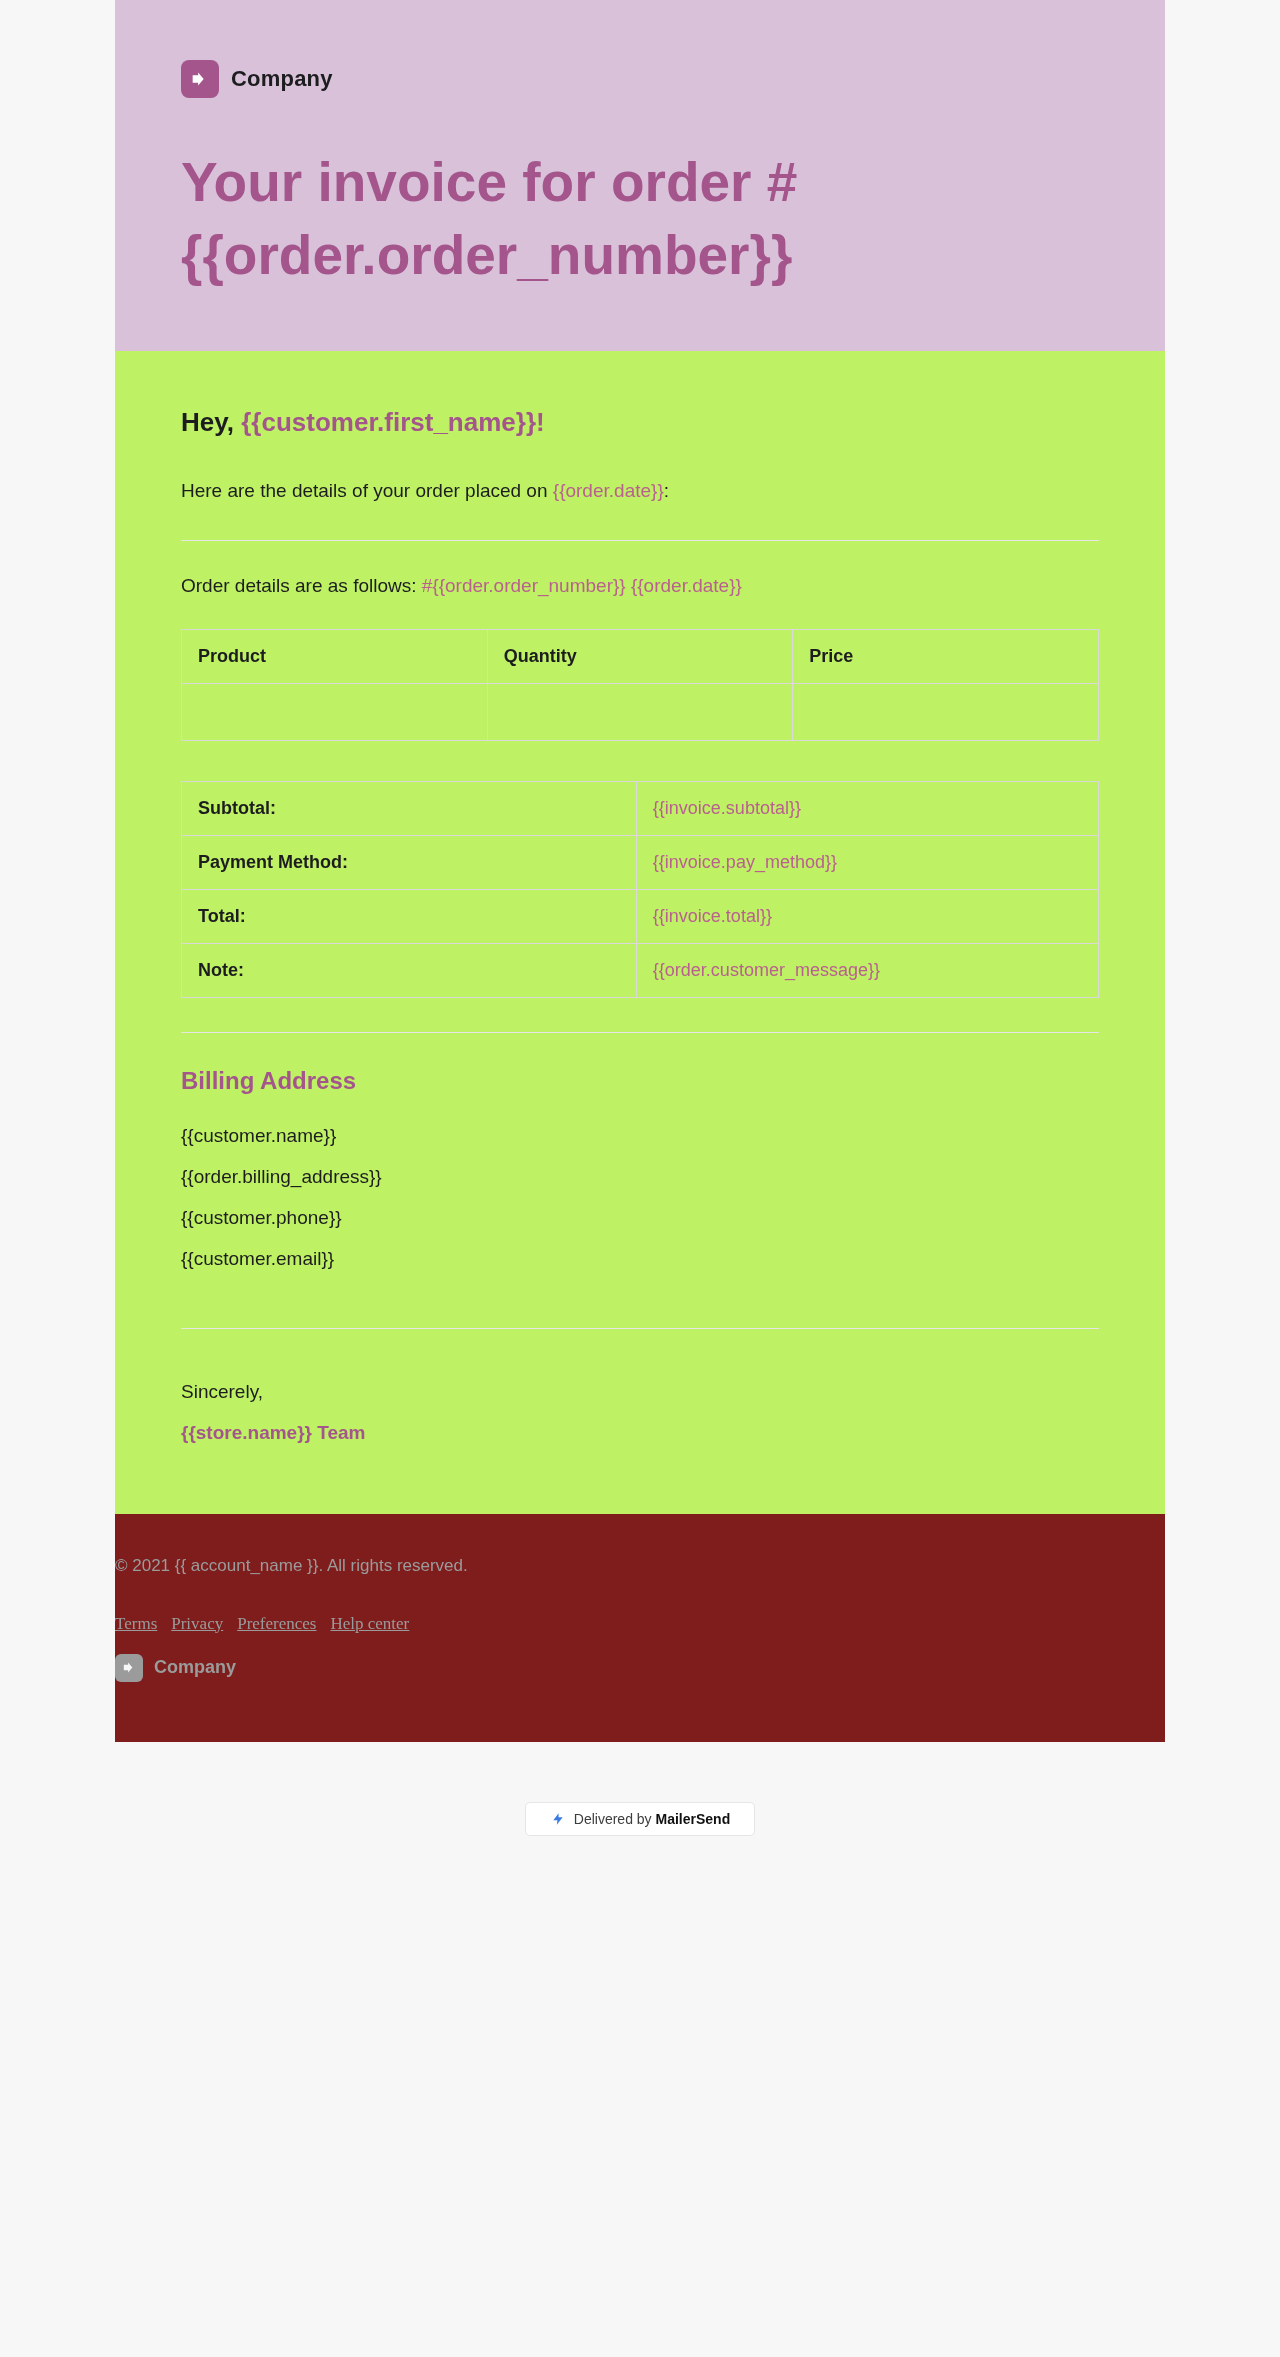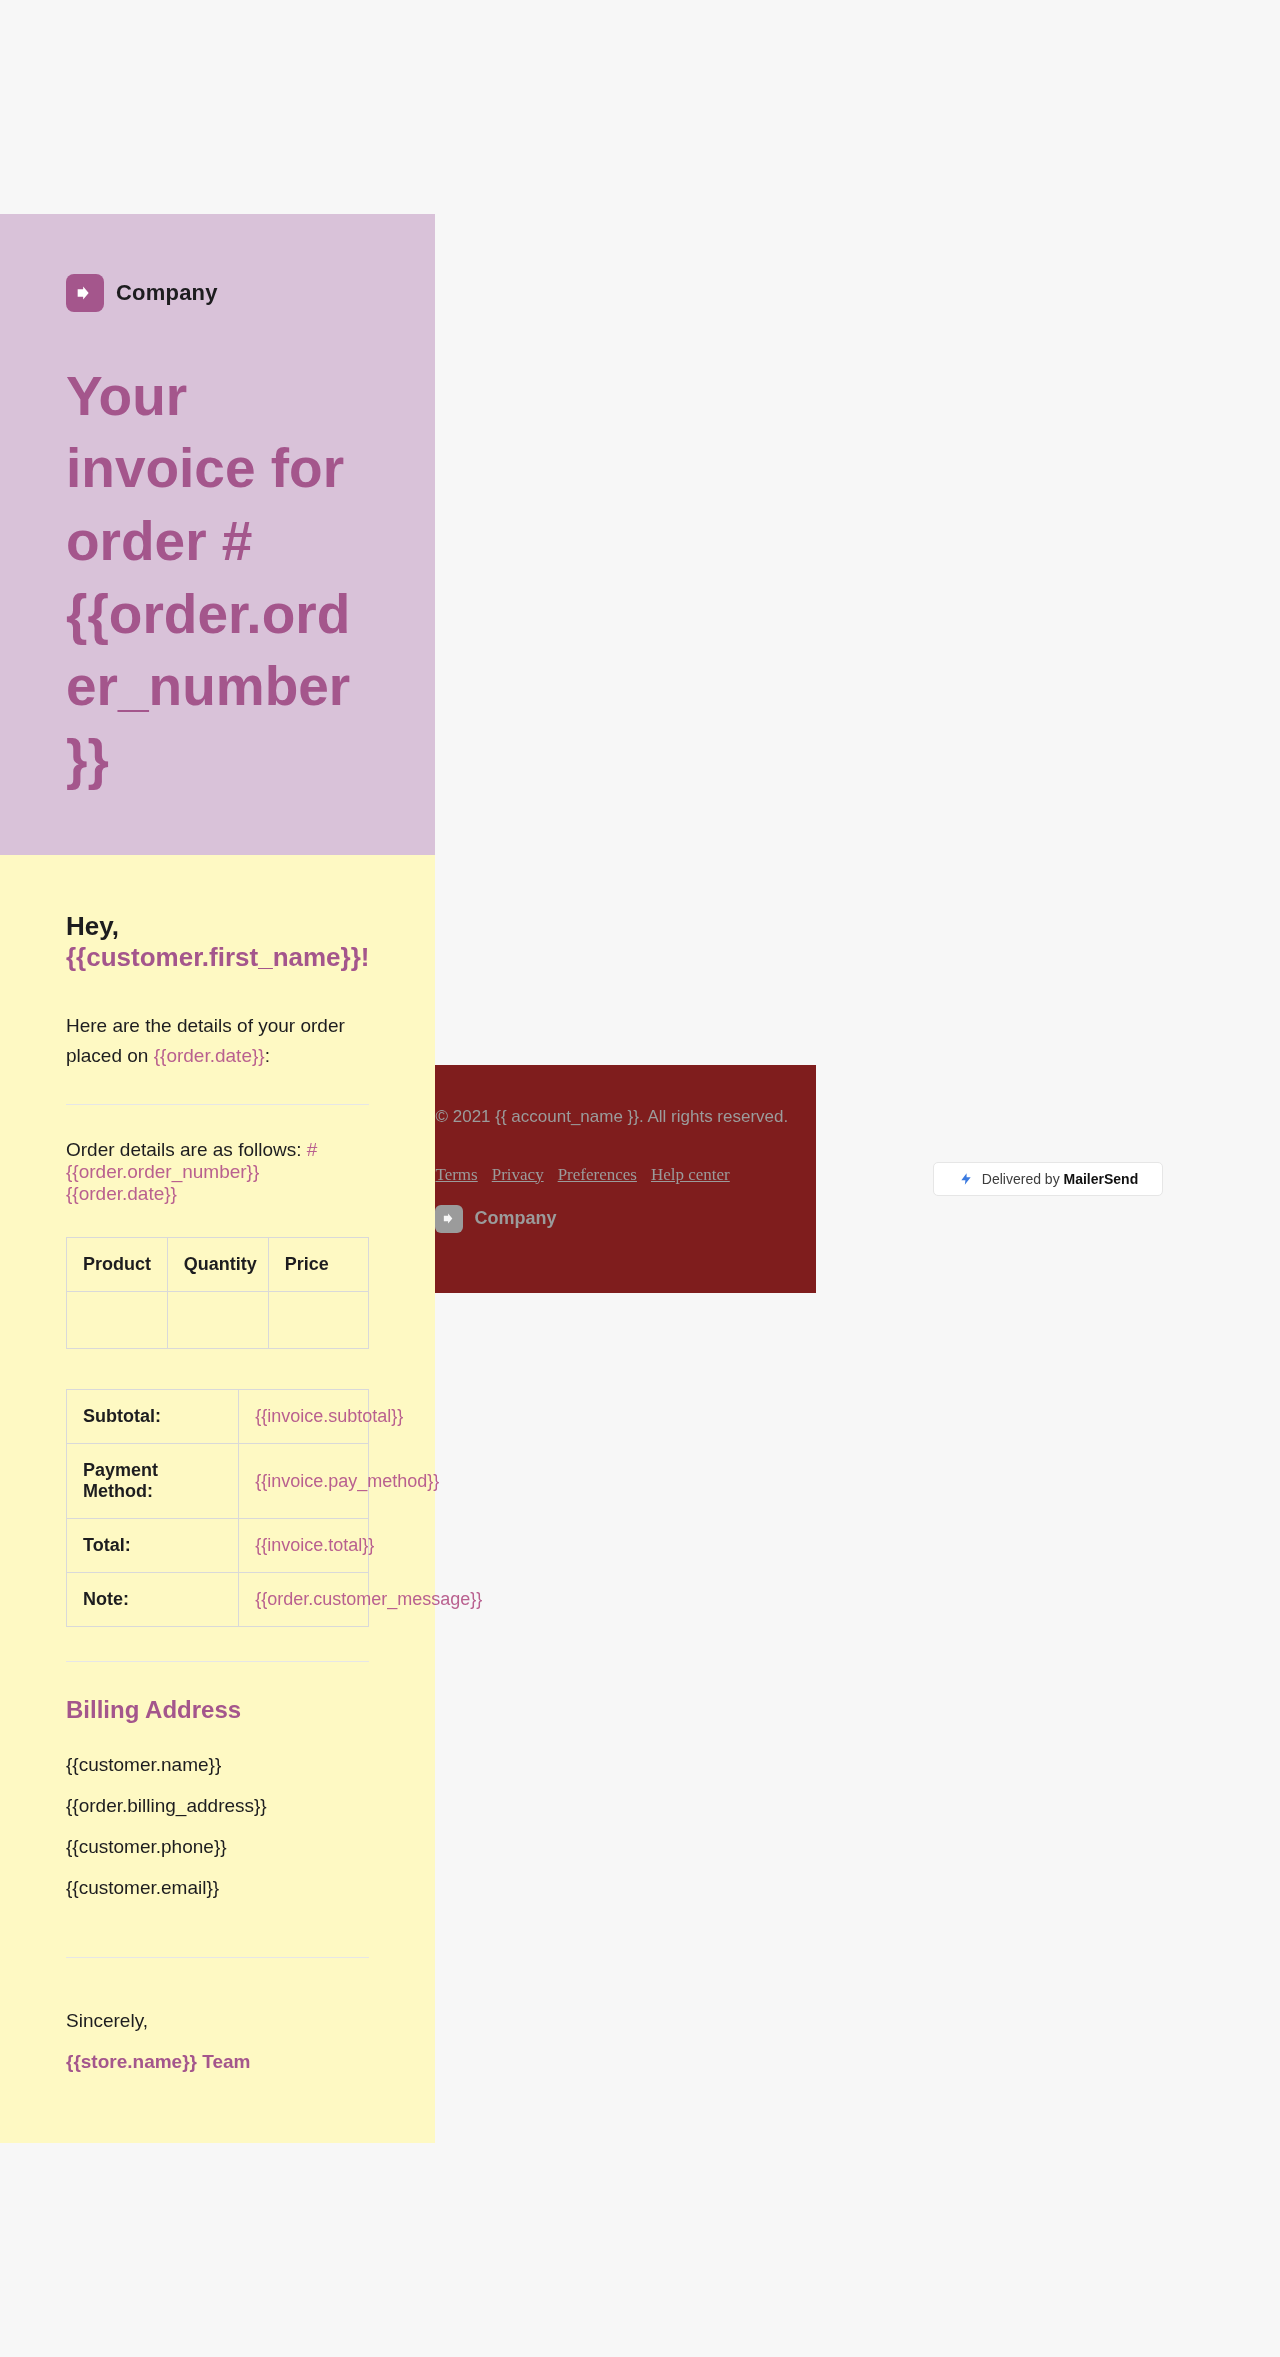--- a/index.html
+++ b/index.html
@@ -11,21 +11,21 @@
   body {
     width: 1280px;
     min-height: 2357px;
     position: relative;
   }
   .email-wrap {
     width: 1280px;
     min-height: 2357px;
     background: #f7f7f7;
     display: flex;
-    flex-direction: row;
+    flex-direction: column;
     align-items: center;
   }
   .email-body {
     width: 1050px;
     margin: 0 auto;
   }
 
   
   .header {
     background: #d9c2d9;
@@ -58,21 +58,21 @@
     font-size: 55px;
     line-height: 1.32;
     font-weight: bold;
     color: #a4568c;
     margin: 0;
     word-break: break-word;
   }
 
   
   .content {
-    background: #fef9c3;
+    background: #bef264;
     padding: 56px 66px 70px 66px;
     box-sizing: border-box;
   }
   .greeting {
     font-size: 26px;
     font-weight: bold;
     color: #1d1d1f;
     margin: 0 0 38px 0;
   }
   .greeting .accent { color: #a4568c; }

